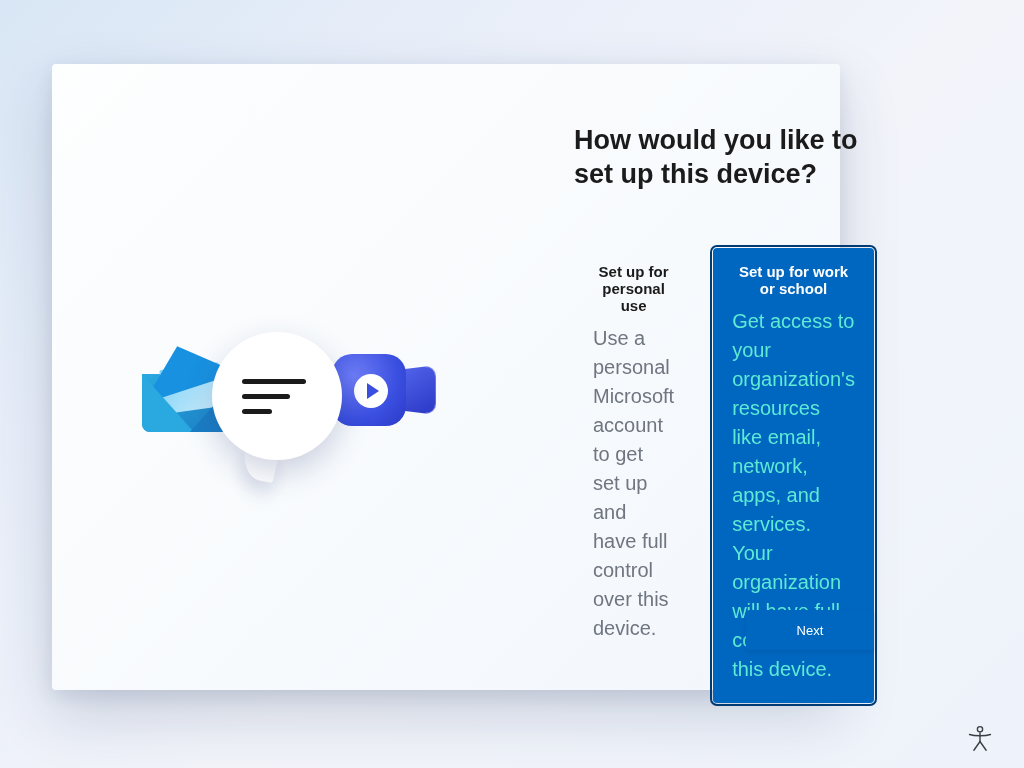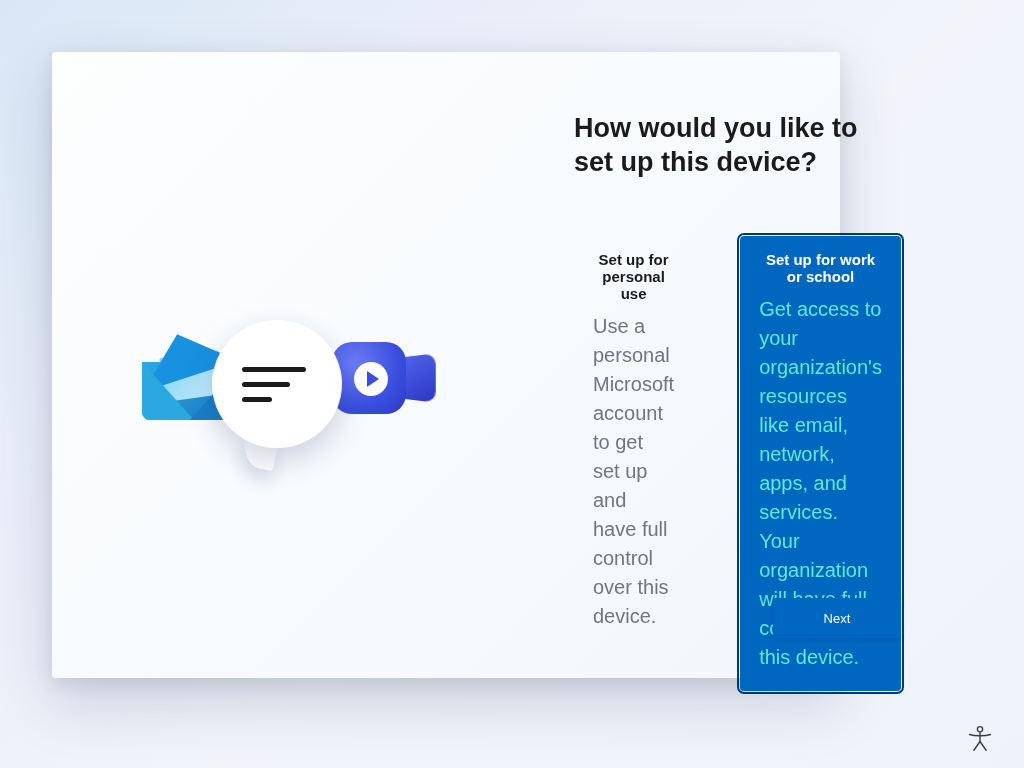--- a/index.html
+++ b/index.html
@@ -9,21 +9,21 @@
     height: 768px;
     overflow: hidden;
     font-family: "Segoe UI", "Segoe UI Variable", -apple-system, BlinkMacSystemFont, sans-serif;
     background: linear-gradient(135deg, #d8e6f5 0%, #e8eef9 25%, #f2f4fa 55%, #eef3fb 100%);
     color: #1b1b1b;
   }
 
   .card {
     position: absolute;
     left: 52px;
-    top: 52px;
+    top: 64px;
     width: 788px;
     height: 626px;
     background: linear-gradient(135deg, #fdfefe 0%, #f7fafd 60%, #f2f6fb 100%);
     border-radius: 4px;
     box-shadow: 0 25px 60px rgba(30, 50, 90, 0.18), 0 6px 18px rgba(30, 50, 90, 0.10);
     display: flex;
   }
 
   
   .illus {
@@ -226,21 +226,20 @@
   }
 
   .option.unselected .opt-title { color: #1b1b1b; }
   .option.unselected .opt-desc  { color: #6f7680; }
 
   .option.selected {
     background: #0067c0;
     outline: 2px solid #003a73;
     outline-offset: 1px;
     border-radius: 4px;
-    margin-left: 27px;
   }
   .option.selected .opt-title { color: #ffffff; }
   .option.selected .opt-desc  { color: #5eead4; }
 
   .next-btn {
     position: absolute;
     right: 64px;
     bottom: 40px;
     width: 128px;
     height: 40px;

